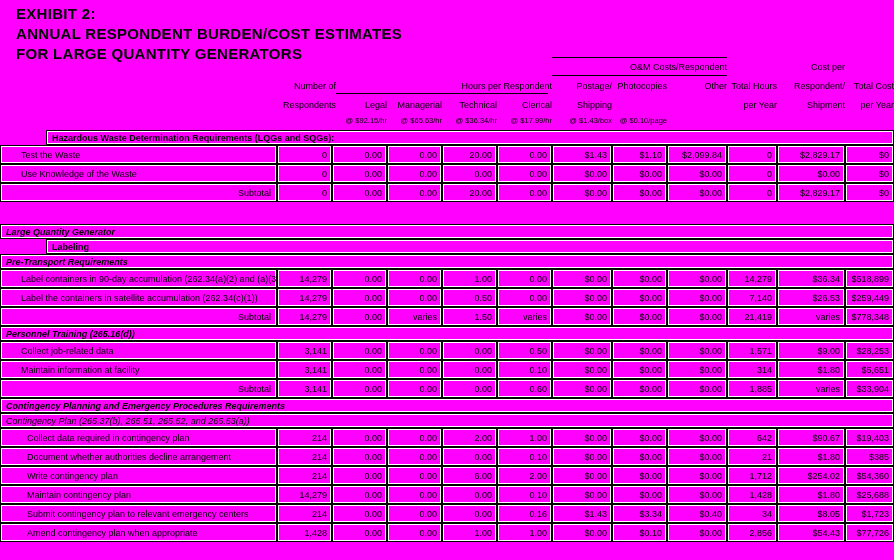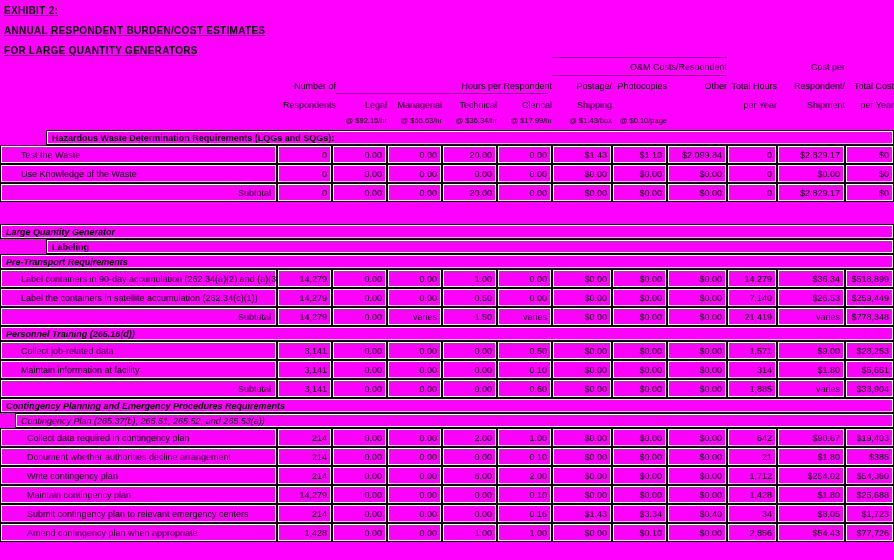--- a/index.html
+++ b/index.html
@@ -1,19 +1,19 @@
 <!DOCTYPE html>
 <html><head>
 <meta charset="utf-8">
 <style>
   html,body{margin:0;padding:0;}
   body{font-family:"Liberation Sans", sans-serif; color:#000;}
   #screen{position:relative;width:894px;height:560px;background:#FF00FF;overflow:hidden;}
   
-  .title-line{position:absolute;left:4px;font-size:10px;font-weight:bold;letter-spacing:.3px;white-space:nowrap;text-decoration:underline;}
+  .title-line{position:absolute;left:16px;font-size:15px;font-weight:bold;letter-spacing:.3px;white-space:nowrap;}
   #title1{top:5px;} #title2{top:25px;} #title3{top:45px;}
   
   #thead{position:absolute;top:0;left:0;width:894px;height:130px;}
   .h{position:absolute;font-size:9px;text-align:right;white-space:nowrap;overflow:hidden;}
   .h.rate{font-size:7.5px;}
   .h-line{position:absolute;height:1px;background:#000;}
   
   #tbody{position:absolute;top:130px;left:0;width:894px;}
   .row{display:flex;height:19px;box-sizing:border-box;}
   .row.hdr{height:15px;}
@@ -21,21 +21,21 @@
   .cell{box-sizing:border-box;border:1px solid #000;box-shadow:inset 0 0 0 1px #fff;
         display:flex;align-items:center;font-size:9px;white-space:nowrap;overflow:hidden;}
   .label-cell{width:277px;padding-left:5px;}
   .section-cell{width:894px;padding-left:5px;}
   .ind1{padding-left:20px;}
   .ind2{padding-left:26px;}
   .sub-label{justify-content:flex-end;padding-right:5px;padding-left:0;}
   .num{justify-content:flex-end;padding-right:4px;}
   .s-bold{font-weight:bold;margin-left:46px;}
   .s-bolditalic{font-weight:bold;font-style:italic;}
-  .s-italic{font-style:italic;margin-left:15px;}
+  .s-italic{font-style:italic;}
   .c0{width:55px;} .c1{width:55px;} .c2{width:55px;} .c3{width:55px;} .c4{width:55px;}
   .c5{width:60px;} .c6{width:55px;} .c7{width:60px;padding-left:25px;} .c8{width:50px;} .c9{width:68px;} .c10{width:49px;}
 </style>
 </head>
 <body>
 
 <div id="screen">
 
   <div class="title-line" id="title1">EXHIBIT 2:</div>
   <div class="title-line" id="title2">ANNUAL RESPONDENT BURDEN/COST ESTIMATES</div>

